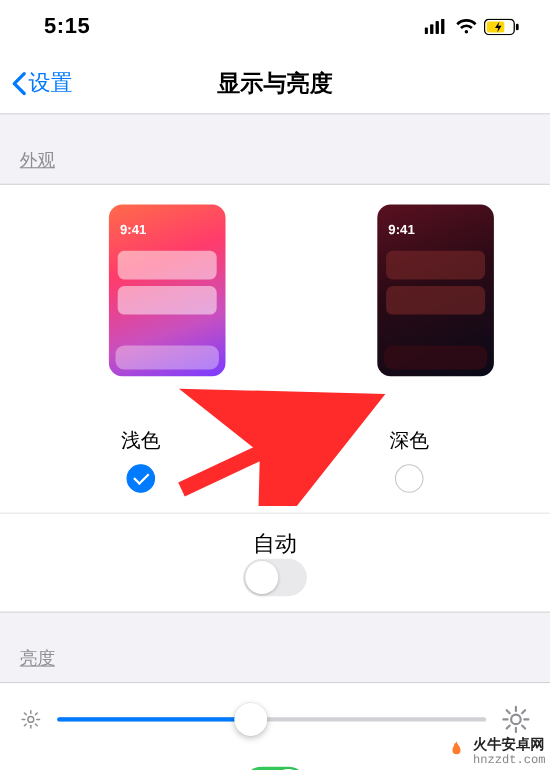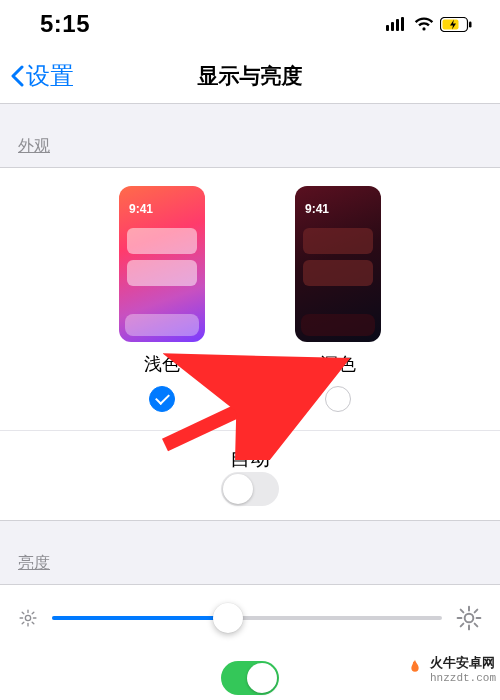--- a/index.html
+++ b/index.html
@@ -14,39 +14,39 @@
   
   .status-bar {
     height: 48px;
     display: flex;
     align-items: center;
     justify-content: space-between;
     padding: 0 28px 0 40px;
     background: #fff;
     font-weight: 600;
   }
-  .status-time { font-size: 24px; letter-spacing: 0.5px; }
+  .status-time { font-size: 20px; letter-spacing: 0.5px; }
   .status-icons { display: flex; align-items: center; gap: 6px; }
   .icon-svg { display: block; }
 
   
   .nav-header {
     height: 56px;
     background: #fff;
     display: flex;
     align-items: center;
     position: relative;
     border-bottom: 1px solid #d1d1d6;
   }
   .back-btn {
     display: flex;
     align-items: center;
     gap: 2px;
     color: #007aff;
-    font-size: 24px;
+    font-size: 20px;
     padding-left: 10px;
     cursor: pointer;
   }
   .nav-title {
     position: absolute;
     left: 0; right: 0;
     text-align: center;
     font-size: 21px;
     font-weight: 600;
     pointer-events: none;
@@ -73,25 +73,26 @@
     padding: 18px 0 18px;
   }
   .appearance-option {
     display: flex;
     flex-direction: column;
     align-items: center;
     gap: 10px;
     cursor: pointer;
   }
   .phone-preview {
-    width: 86px;
+    width: 106px;
     height: 156px;
     border-radius: 12px;
     position: relative;
     overflow: hidden;
+    margin-left: 48px;
   }
   .phone-light {
     background: linear-gradient(160deg, #ff6b4a 0%, #ff3b6b 35%, #c850c0 70%, #7a3cff 100%);
   }
   .phone-dark {
     background: linear-gradient(160deg, #5a1020 0%, #2a0a15 45%, #0a0a18 100%);
   }
   .phone-time {
     position: absolute;
     top: 16px; left: 10px;
@@ -111,21 +112,21 @@
   .notif.n2 { top: 74px; }
   .phone-dock {
     position: absolute;
     left: 6px; right: 6px; bottom: 6px;
     height: 22px;
     border-radius: 8px;
   }
   .phone-light .phone-dock { background: rgba(255,255,255,0.35); }
   .phone-dark  .phone-dock { background: rgba(60,10,20,0.6); }
 
-  .option-label { font-size: 18px; color: #000; }
+  .option-label { font-size: 18px; color: #000; margin-top: 36px; }
   .radio {
     width: 26px; height: 26px;
     border-radius: 50%;
     border: 1.5px solid #c7c7cc;
     display: flex;
     align-items: center;
     justify-content: center;
   }
   .radio.selected {
     background: #007aff;
@@ -211,21 +212,21 @@
   
   .arrow-overlay {
     position: absolute;
     pointer-events: none;
   }
 
   
   .watermark {
     position: absolute;
     right: 4px;
-    bottom: 16px;
+    bottom: 2px;
     display: flex;
     align-items: center;
     gap: 4px;
     font-size: 13px;
     color: #555;
   }
   .watermark .logo {
     width: 22px; height: 22px;
     display:flex; align-items:center; justify-content:center;
   }

